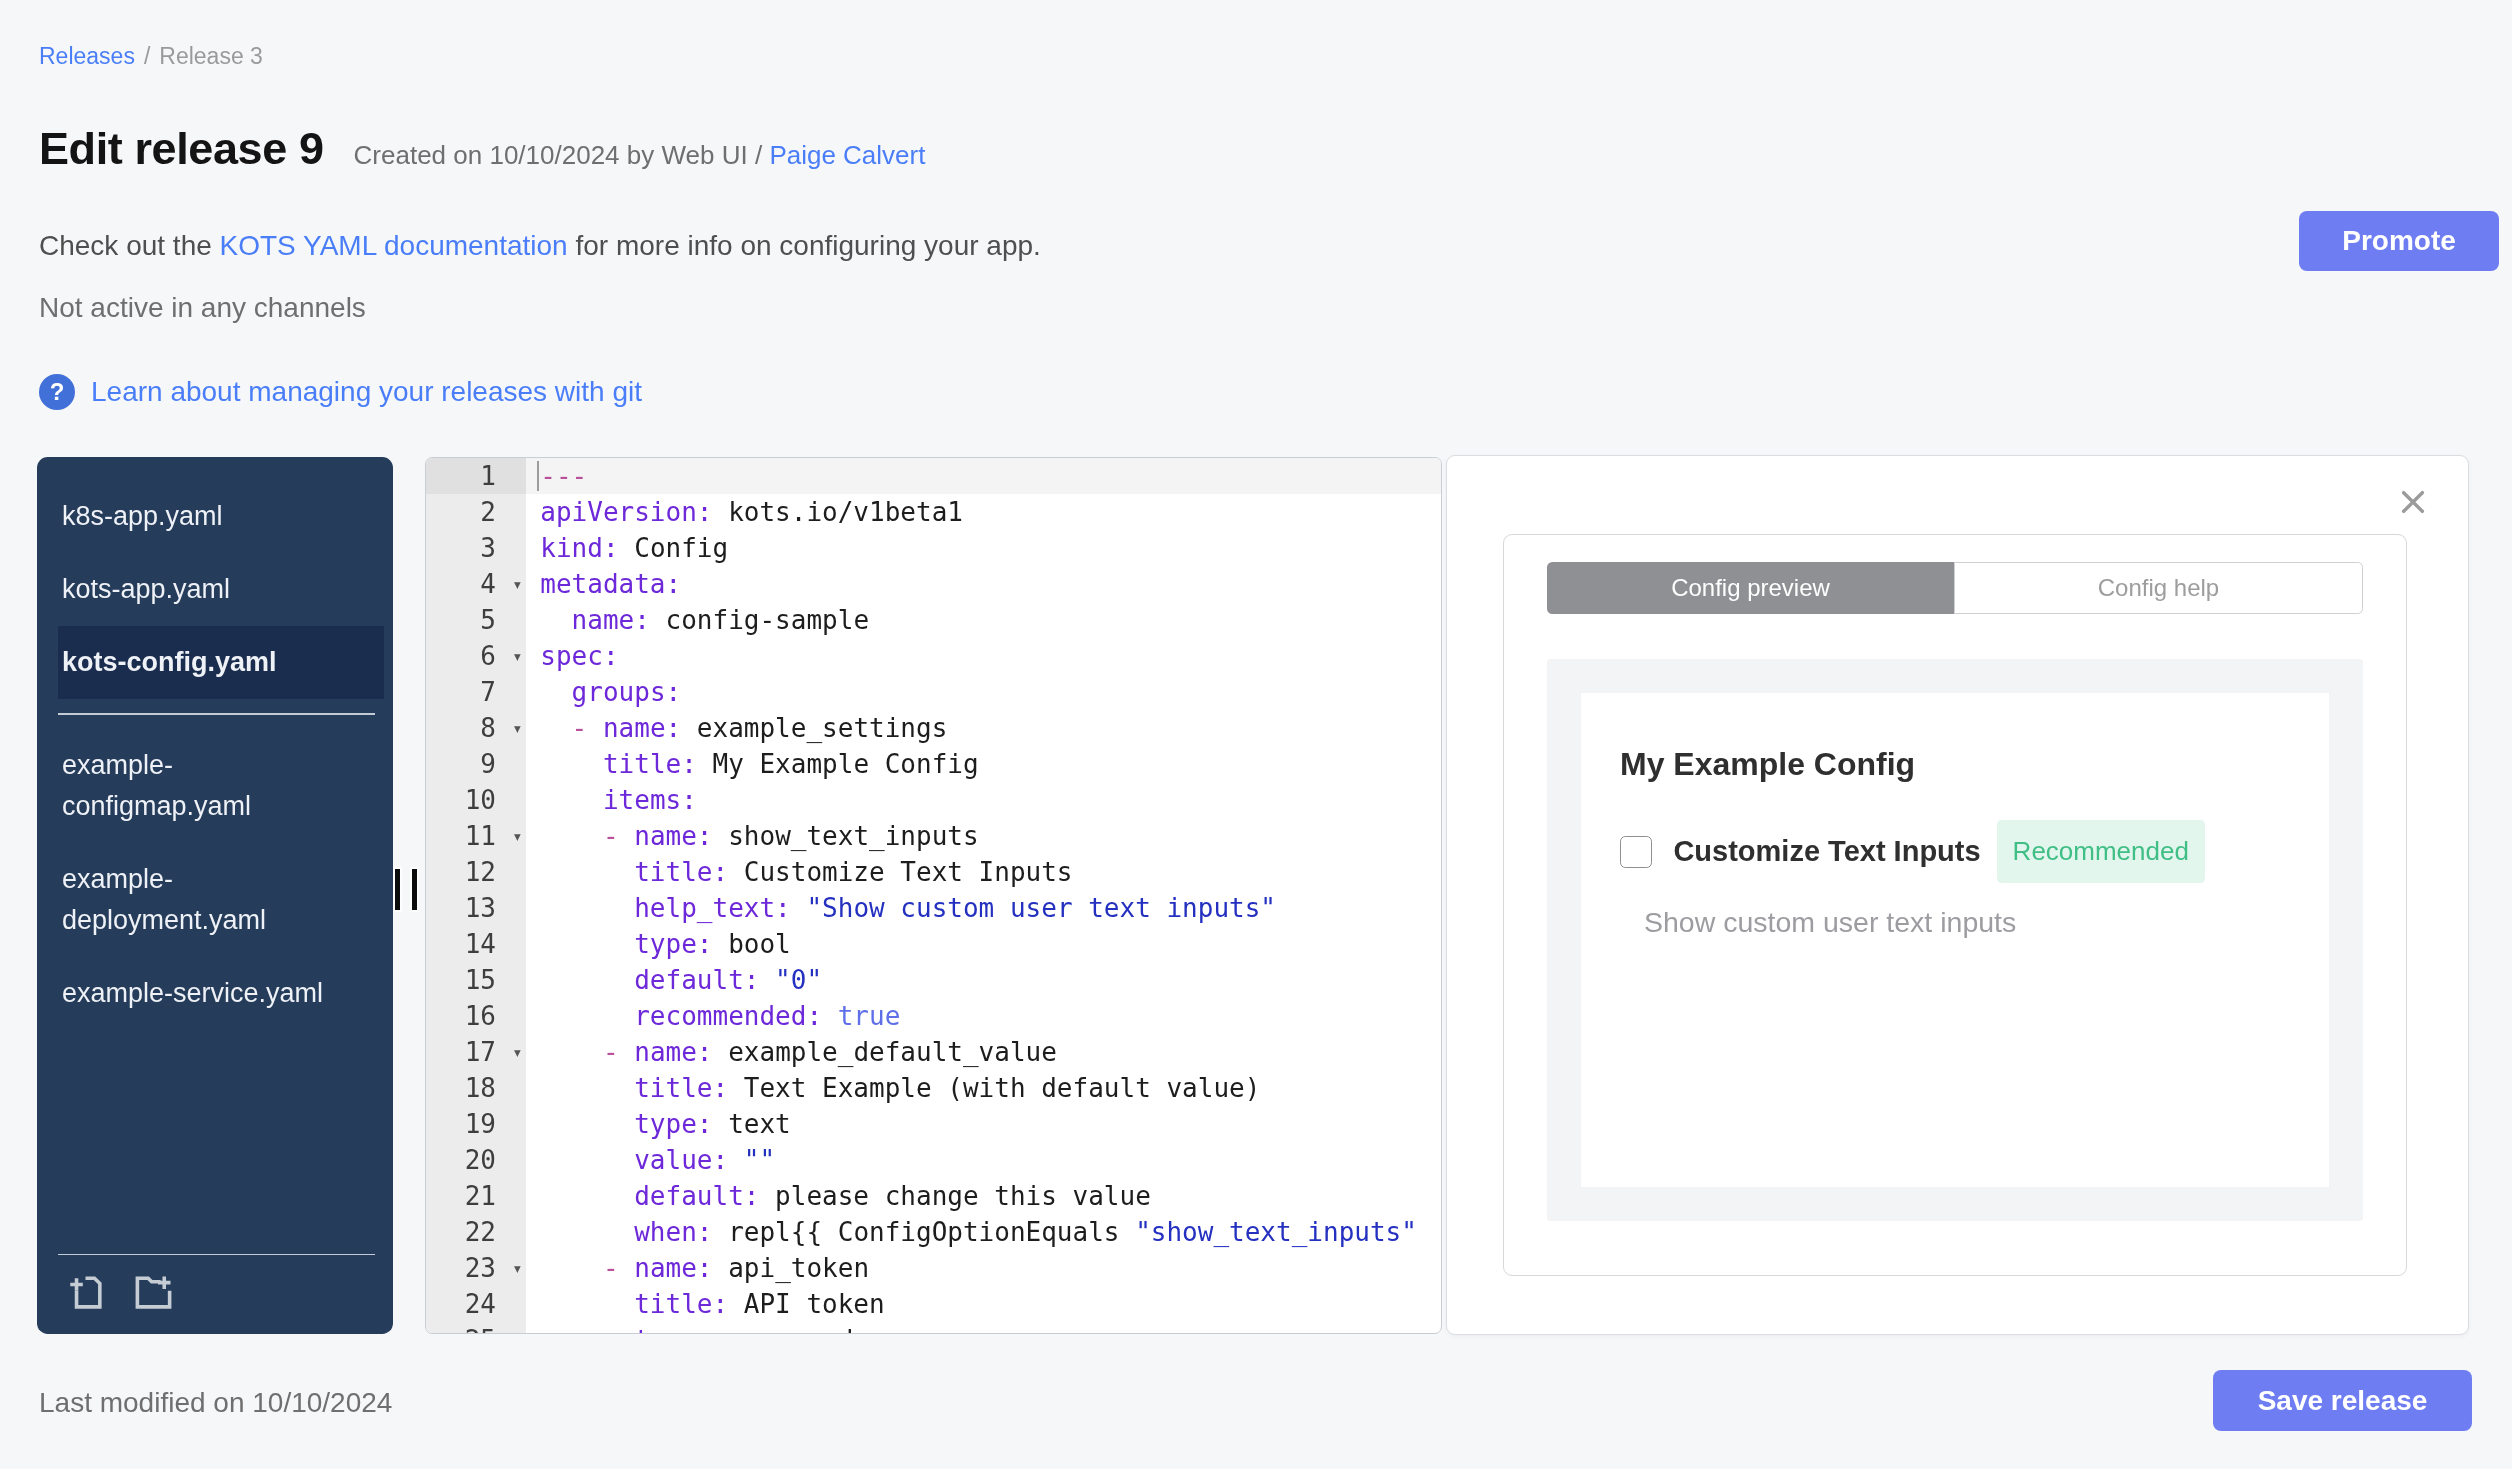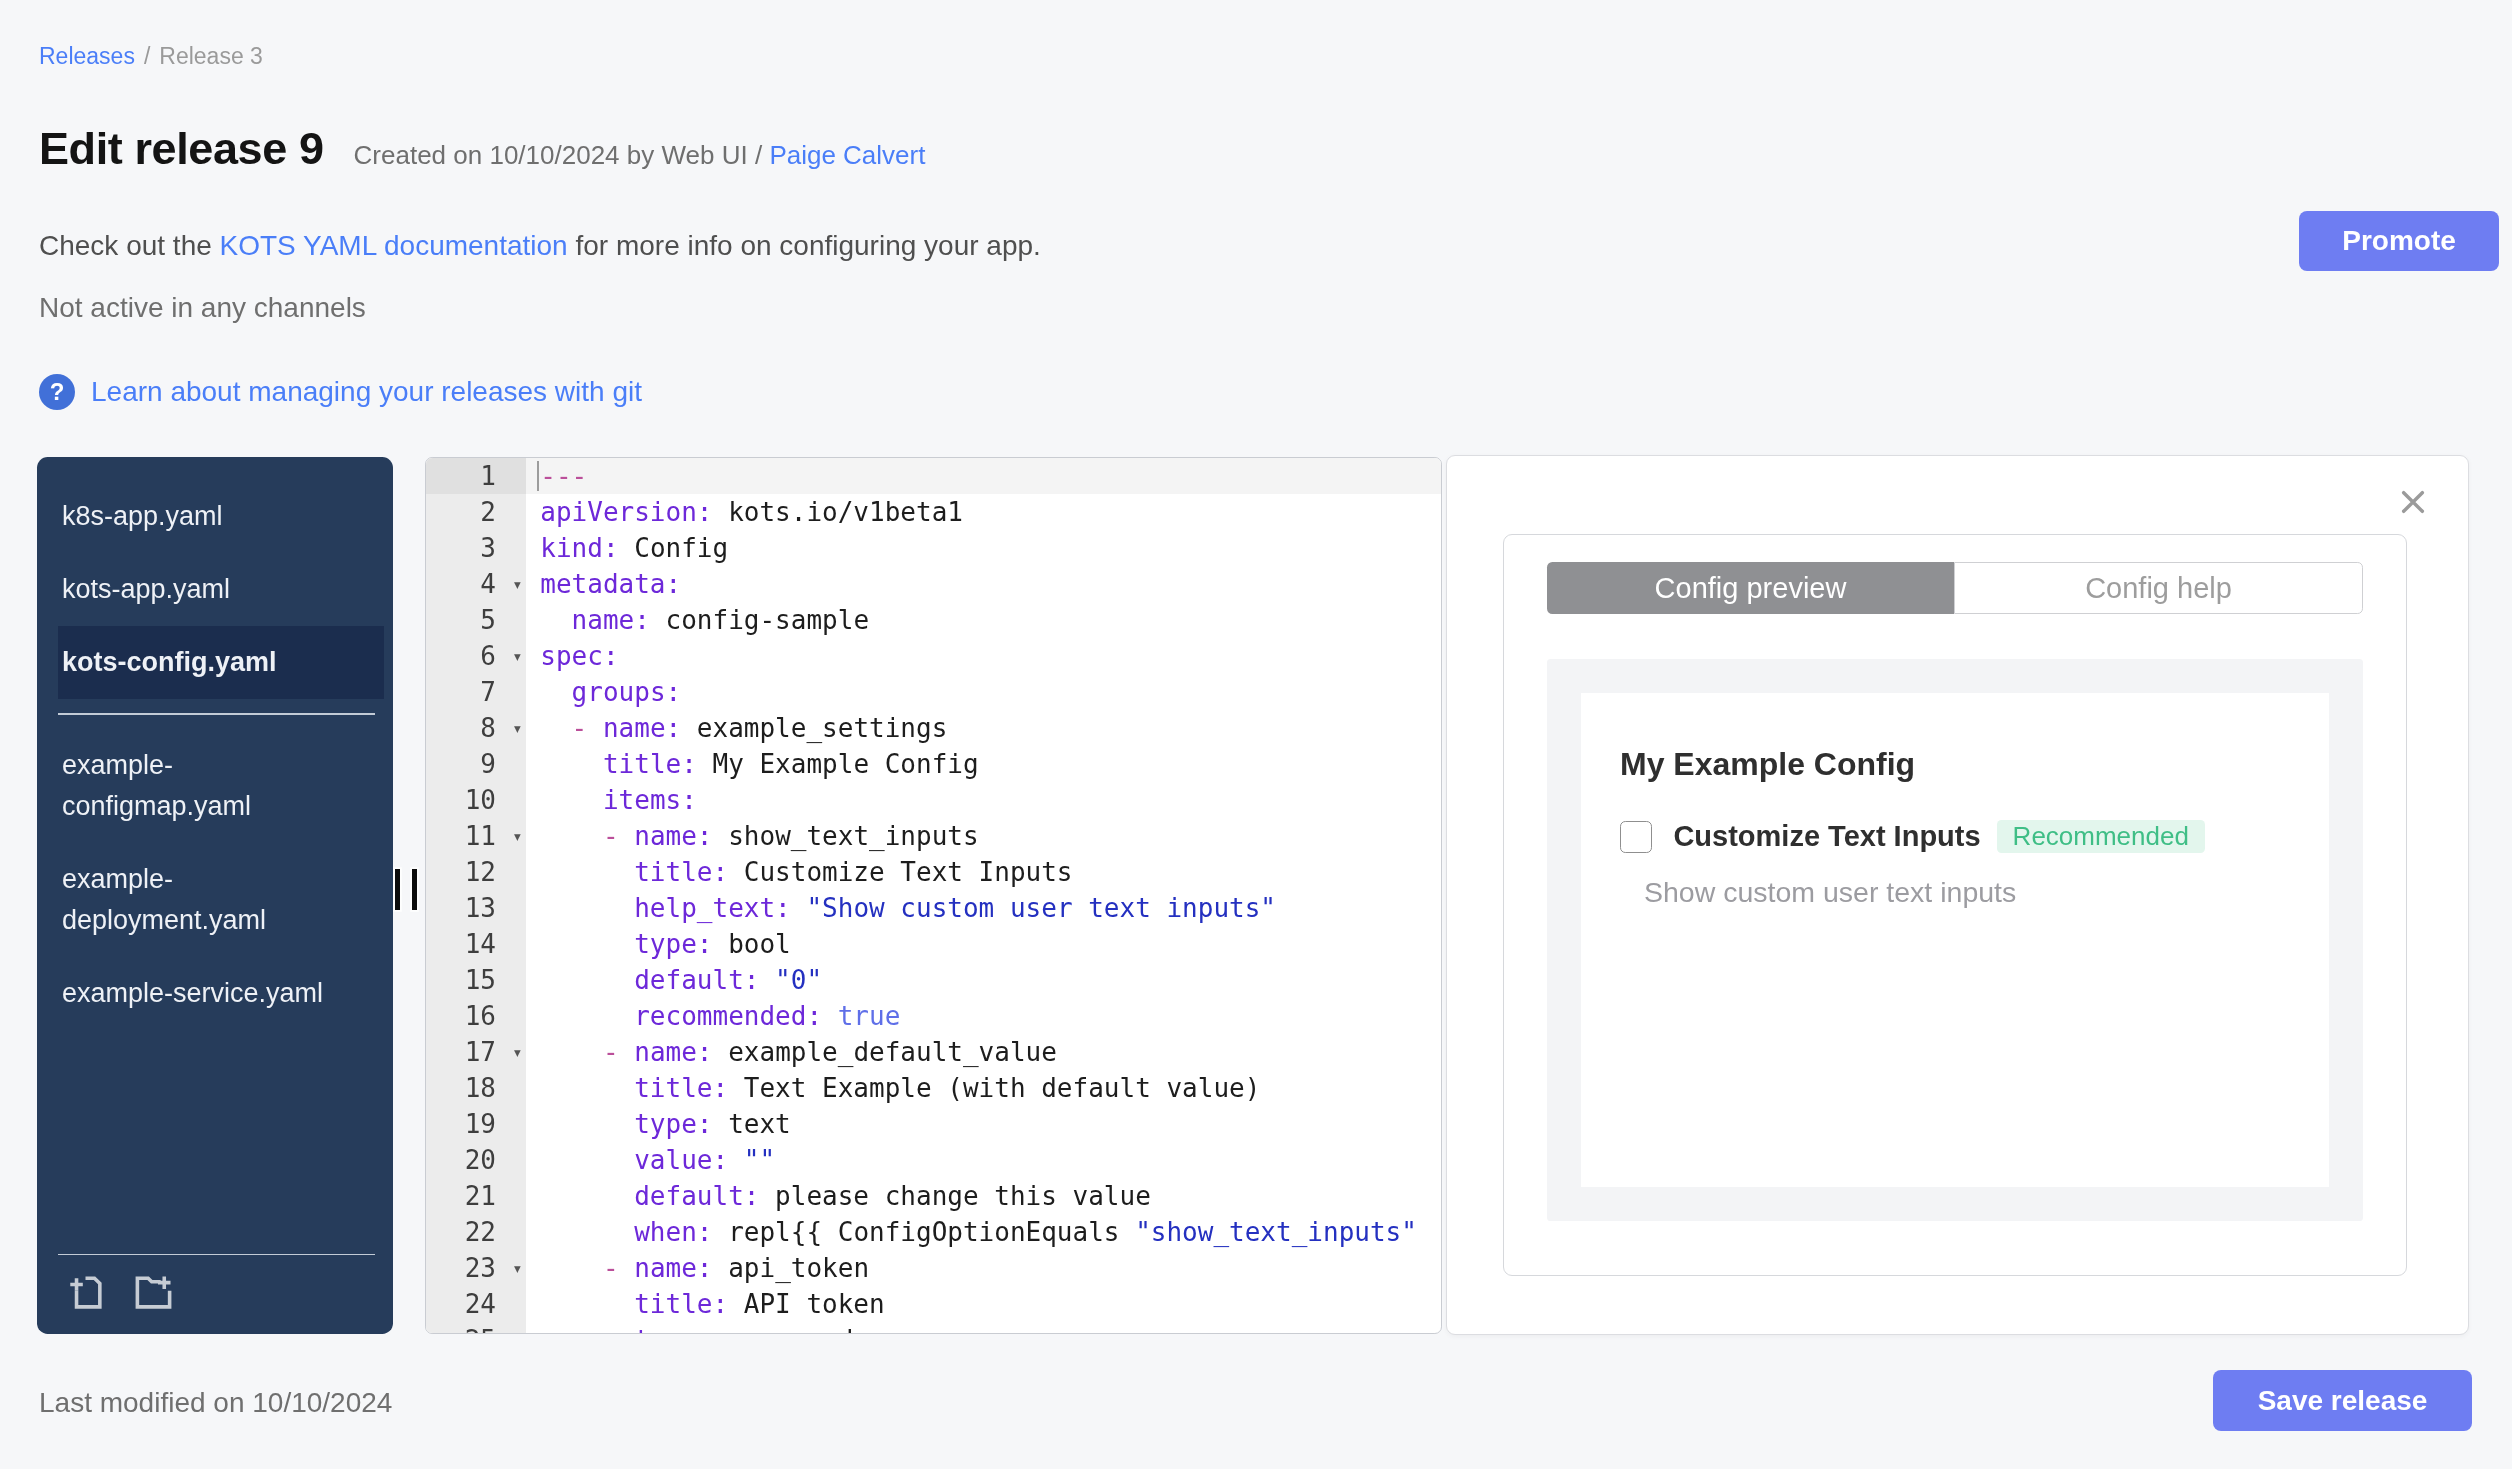--- a/index.html
+++ b/index.html
@@ -65,30 +65,30 @@
   .drag-1{left:395px;} .drag-2{left:1469px;}
 
   
   .panel{position:absolute;left:1446px;top:455px;width:1023px;height:880px;background:#fff;
     border:0.9px solid #dcdde1;border-radius:9px;box-sizing:border-box;
     box-shadow:0 1.8px 5.3px rgba(0,0,0,.04);}
   .close-x{position:absolute;top:30px;right:39px;cursor:pointer;line-height:0;}
   .inner-card{position:absolute;left:56px;top:78px;right:61px;bottom:58px;
     border:0.9px solid #d6d8dc;border-radius:9px;}
   .tabs{display:flex;margin:27px 43px 0 43px;height:52px;border-radius:5.3px;}
-  .tab{flex:1;display:flex;align-items:center;justify-content:center;font-size:29px;cursor:pointer;box-sizing:border-box;}
+  .tab{flex:1;display:flex;align-items:center;justify-content:center;font-size:24px;cursor:pointer;box-sizing:border-box;}
   .tab.on{background:#8f9093;color:#fff;border-radius:5.3px 0 0 5.3px;}
   .tab.off{background:#fff;color:#9d9d9d;border:0.9px solid #cfd0d3;border-radius:0 5.3px 5.3px 0;}
   .gray-box{margin:45px 43px 0 43px;height:562px;background:#f3f4f6;border-radius:3.6px;padding:34px;box-sizing:border-box;}
   .config-card{background:#fff;height:100%;box-sizing:border-box;padding:53px 39px;}
   .cfg-title{font-size:32px;font-weight:700;color:#2f2f2f;}
   .cfg-row{display:flex;align-items:center;margin-top:37px;}
   .checkbox{width:30px;height:30px;border:1.8px solid #8f8f8f;border-radius:5.3px;background:#fff;cursor:pointer;}
   .cfg-label{font-size:29px;font-weight:700;color:#2f2f2f;margin-left:21.4px;}
-  .badge{margin-left:16px;background:#e3f6ed;color:#3fbe86;font-size:26px;padding:1px 16px;border-radius:4.5px;}
+  .badge{margin-left:16px;background:#e3f6ed;color:#3fbe86;font-size:26px;padding:16px 16px;border-radius:4.5px;}
   .cfg-help{margin-top:23px;margin-left:24px;font-size:28.5px;color:#9c9ca1;}
 
   .last-modified{position:absolute;left:39px;top:1387px;font-size:28px;color:#6f6f6f;}
 </style>
 </head>
 <body style="--link: #4a7ef8; --accent: #6e7df2; --sidebar: #263c5b; --sidebar-sel: #1b2d4e;">
 
 <div class="page">
 
   <div class="breadcrumb">

